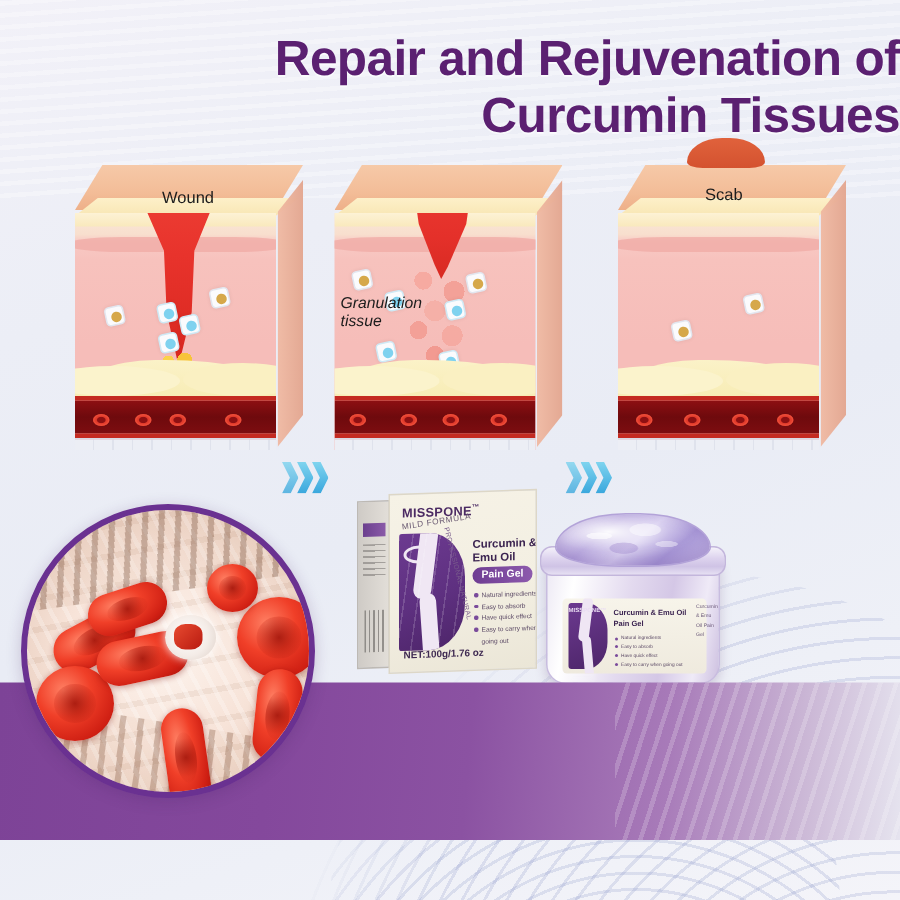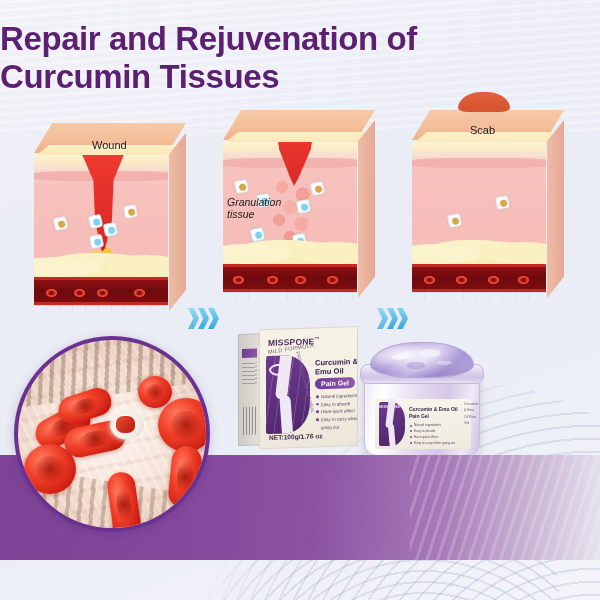--- a/index.html
+++ b/index.html
@@ -45,37 +45,37 @@
       repeating-radial-gradient(circle at 60% 95%,
         rgba(255,255,255,0) 0px, rgba(255,255,255,0) 9px,
         rgba(135,148,200,.22) 9px, rgba(135,148,200,.22) 11px);
     -webkit-mask-image:radial-gradient(circle at 60% 95%, #000 0%, #000 60%, transparent 80%);
             mask-image:radial-gradient(circle at 60% 95%, #000 0%, #000 60%, transparent 80%);
   }
 
   
   .headline{
     position:absolute; left:0; top:20px; width:600px;
-    text-align:left;
+    text-align:right;
     color:#5b2071;
     font-weight:bold;
     font-size:33px;
     line-height:1.16;
     letter-spacing:-.4px;
     text-shadow:0 1px 0 rgba(255,255,255,.6);
   }
 
   
   .panels{
     position:absolute; left:0; top:110px; width:600px; height:200px;
   }
   .panel{
     position:absolute; top:0; width:152px; height:190px;
   }
-  .panel.p1{ left:34px;margin-top:13px; }
+  .panel.p1{ left:50px; }
   .panel.p2{ left:223px;font-style:italic; }
   .panel.p3{ left:412px; }
 
   
   .slab-top{
     position:absolute; left:0; top:0; width:152px; height:30px;
     background:linear-gradient(180deg,#f6c9a8 0%,#f3bd98 60%,#eeb089 100%);
     clip-path:polygon(12% 0%, 100% 0%, 88% 100%, 0% 100%);
   }
   .slab-top2{

